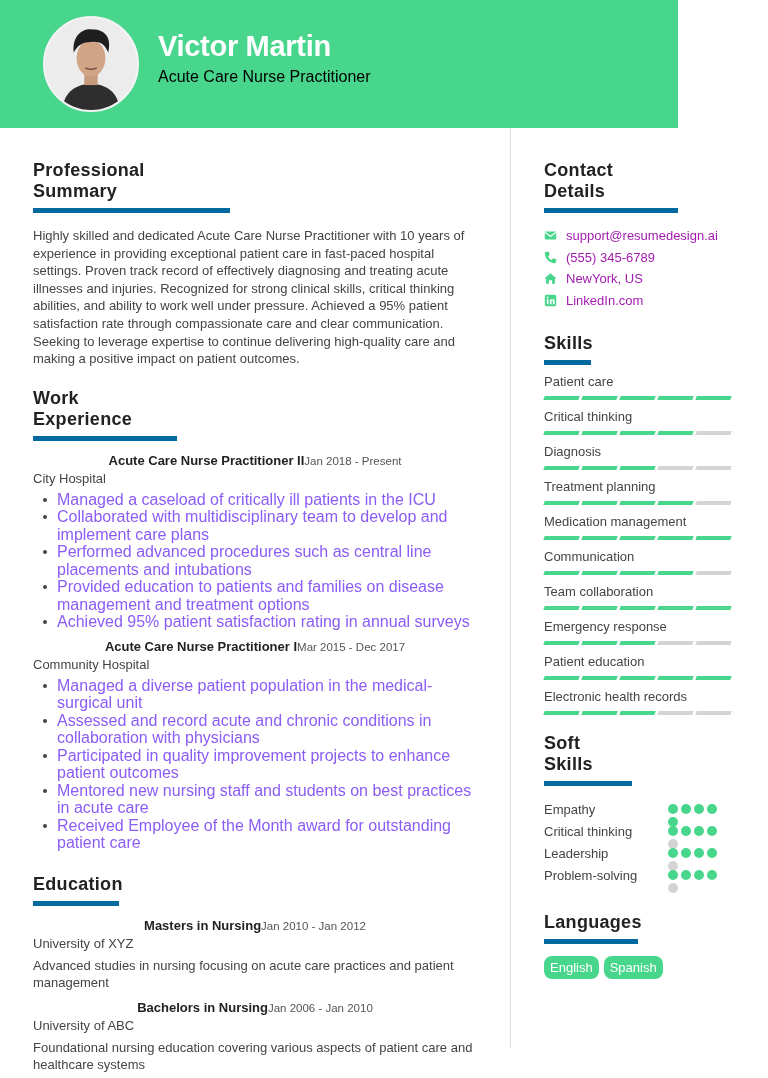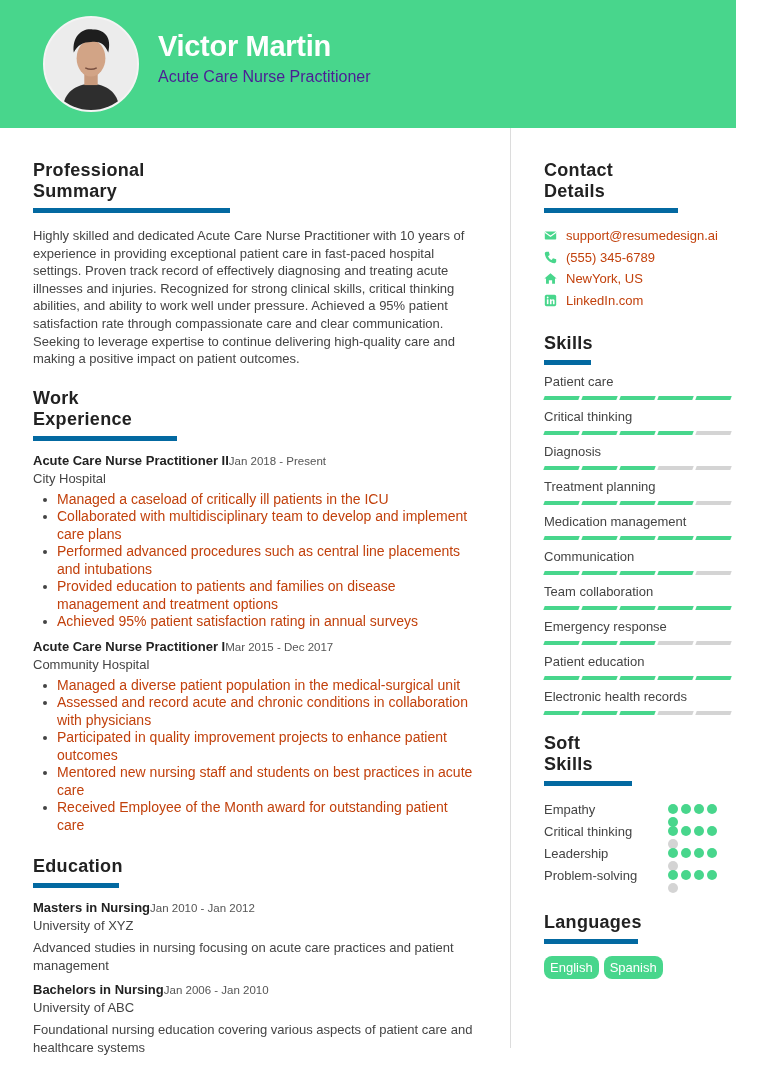--- a/index.html
+++ b/index.html
@@ -1,47 +1,47 @@
 <!DOCTYPE html>
 <html><head>
 <meta charset="utf-8">
 <style>
   * { box-sizing: border-box; margin: 0; padding: 0; }
   html, body { width: 768px; height: 1078px; background: #ffffff; }
   body { font-family: "Liberation Sans", "DejaVu Sans", sans-serif; color: #333; position: relative; overflow: hidden; }
 
-  .header { position: absolute; left: 0; top: 0; width: 736px; height: 128px; background: #48d68c; }
+  .header { position: absolute; left: 0; top: 0; width: 678px; height: 128px; background: #48d68c; }
   .avatar { position: absolute; left: 43px; top: 16px; width: 96px; height: 96px; border-radius: 50%; background: #eeeeee; border: 2px solid #f4f4f4; overflow: hidden; }
   .avatar svg { width: 100%; height: 100%; display: block; }
   .name { position: absolute; left: 158px; top: 30px; font-size: 29px; font-weight: bold; color: #ffffff; letter-spacing: -0.3px; }
-  .role { position: absolute; left: 158px; top: 68px; font-size: 16px; color: #4c1d95; }
+  .role { position: absolute; left: 158px; top: 68px; font-size: 16px; color: #000000; }
 
   .divider { position: absolute; left: 510px; top: 128px; width: 1px; height: 920px; background: #dcdcdc; }
 
   .main { position: absolute; left: 33px; top: 160px; width: 444px; }
   .side { position: absolute; left: 544px; top: 160px; width: 200px; }
 
   .sec-title { font-size: 18px; font-weight: bold; color: #222; letter-spacing: 0.3px; display: inline-block; padding-bottom: 6px; border-bottom: 5px solid #0369a1; padding-right: 0; }
   .sec { margin-bottom: 18px; }
 
   .summary { font-size: 13px; line-height: 17.6px; color: #444; margin-top: 14px; }
 
   .job { margin-top: 12px; }
-  .job-head { display: flex; justify-content: flex-start; align-items: baseline; }
+  .job-head { display: flex; justify-content: center; align-items: baseline; }
   .job-title { font-size: 13px; font-weight: bold; color: #222; }
   .job-date { font-size: 11.5px; color: #555; }
   .job-org { font-size: 13px; color: #444; margin-top: 3px; }
   .bullets { list-style: none; margin-top: 5px; }
-  .bullets li { position: relative; padding-left: 24px; font-size: 14px; line-height: 17.5px; color: #c2410c; }
+  .bullets li { position: relative; padding-left: 24px; font-size: 16px; line-height: 17.5px; color: #8b5cf6; }
   .bullets li::before { content: ""; position: absolute; left: 10px; top: 7px; width: 4px; height: 4px; border-radius: 50%; background: #444; }
 
   .edu-desc { font-size: 13px; line-height: 17.5px; color: #444; margin-top: 6px; }
 
   .contact-list { margin-top: 12px; }
-  .contact-item { display: flex; align-items: center; height: 21.5px; font-size: 13px; color: #c2410c; }
+  .contact-item { display: flex; align-items: center; height: 21.5px; font-size: 13px; color: #a21caf; }
   .contact-item .ic { width: 13px; height: 13px; margin-right: 9px; display: inline-flex; align-items: center; justify-content: center; }
   .contact-item svg { width: 13px; height: 13px; display: block; }
 
   .skill { margin-top: 0; }
   .skill-name { font-size: 13px; color: #444; height: 18px; line-height: 18px; }
   .bar { display: flex; gap: 3px; margin-top: 5px; margin-bottom: 8px; }
   .bar span { width: 35px; height: 4px; background: #d4d4d4; transform: skewX(-20deg); }
   .bar span.on { background: #48d68c; }
 
   .soft-list { margin-top: 12px; }

